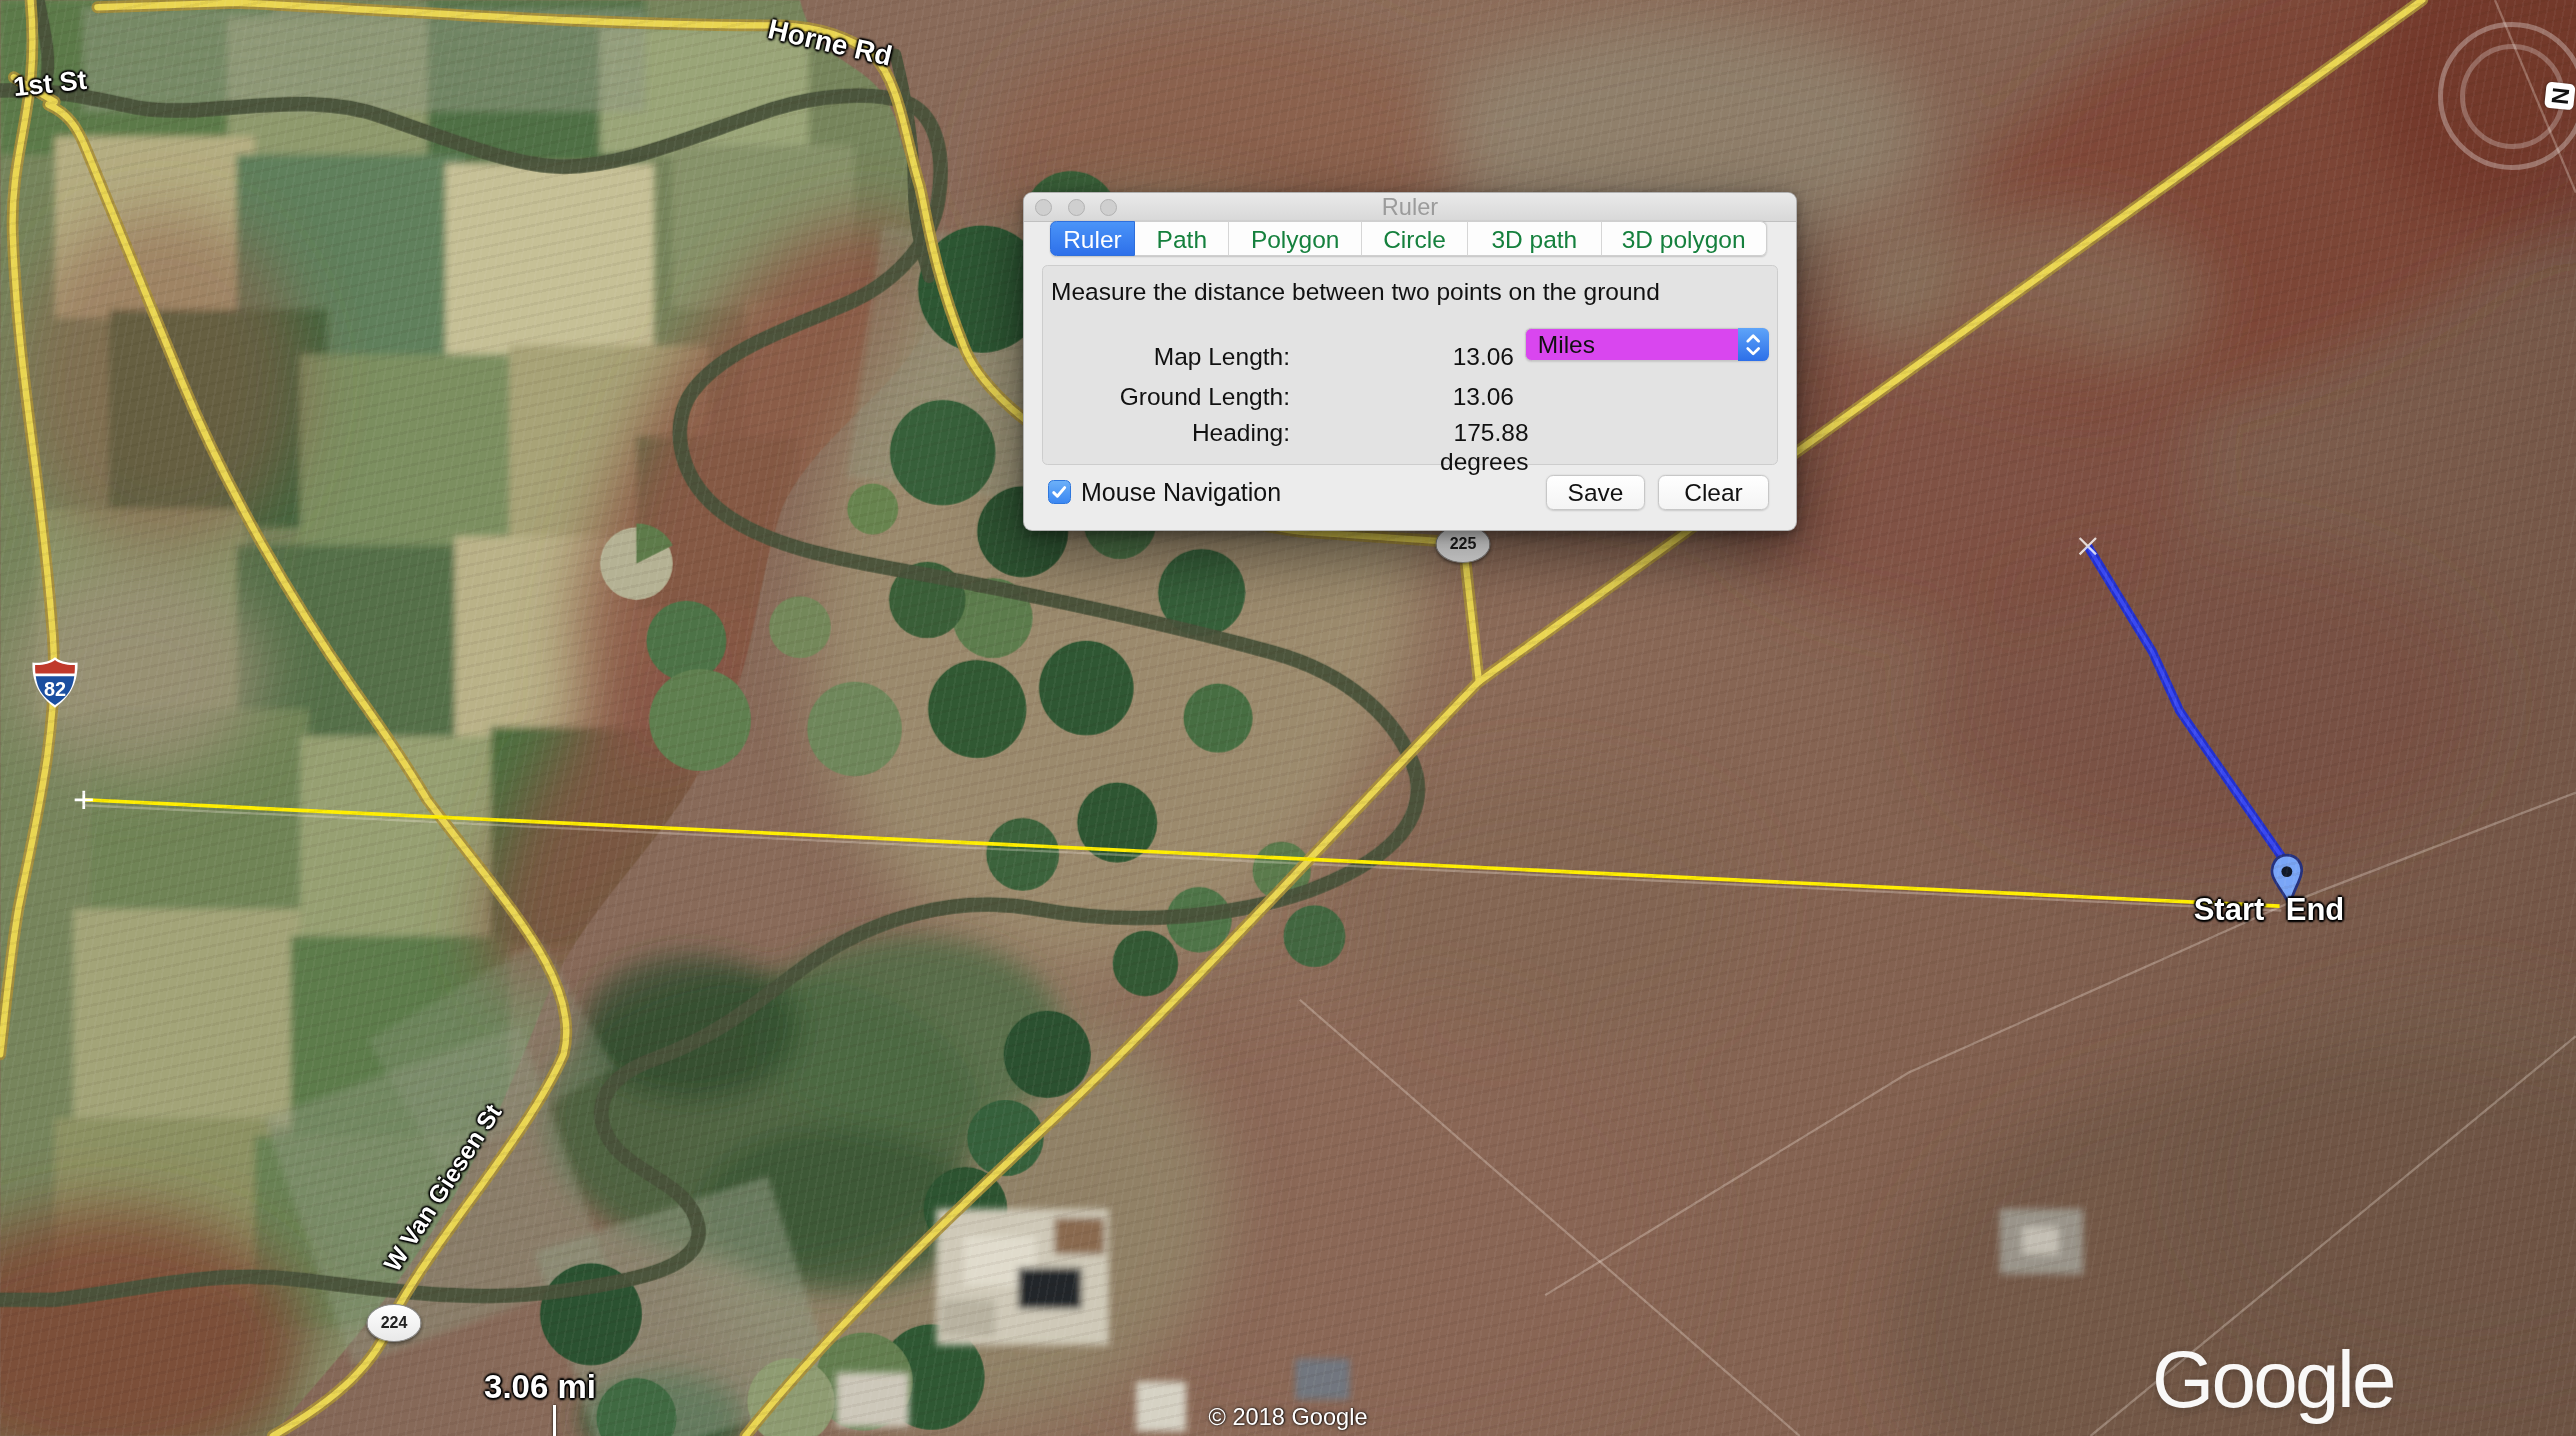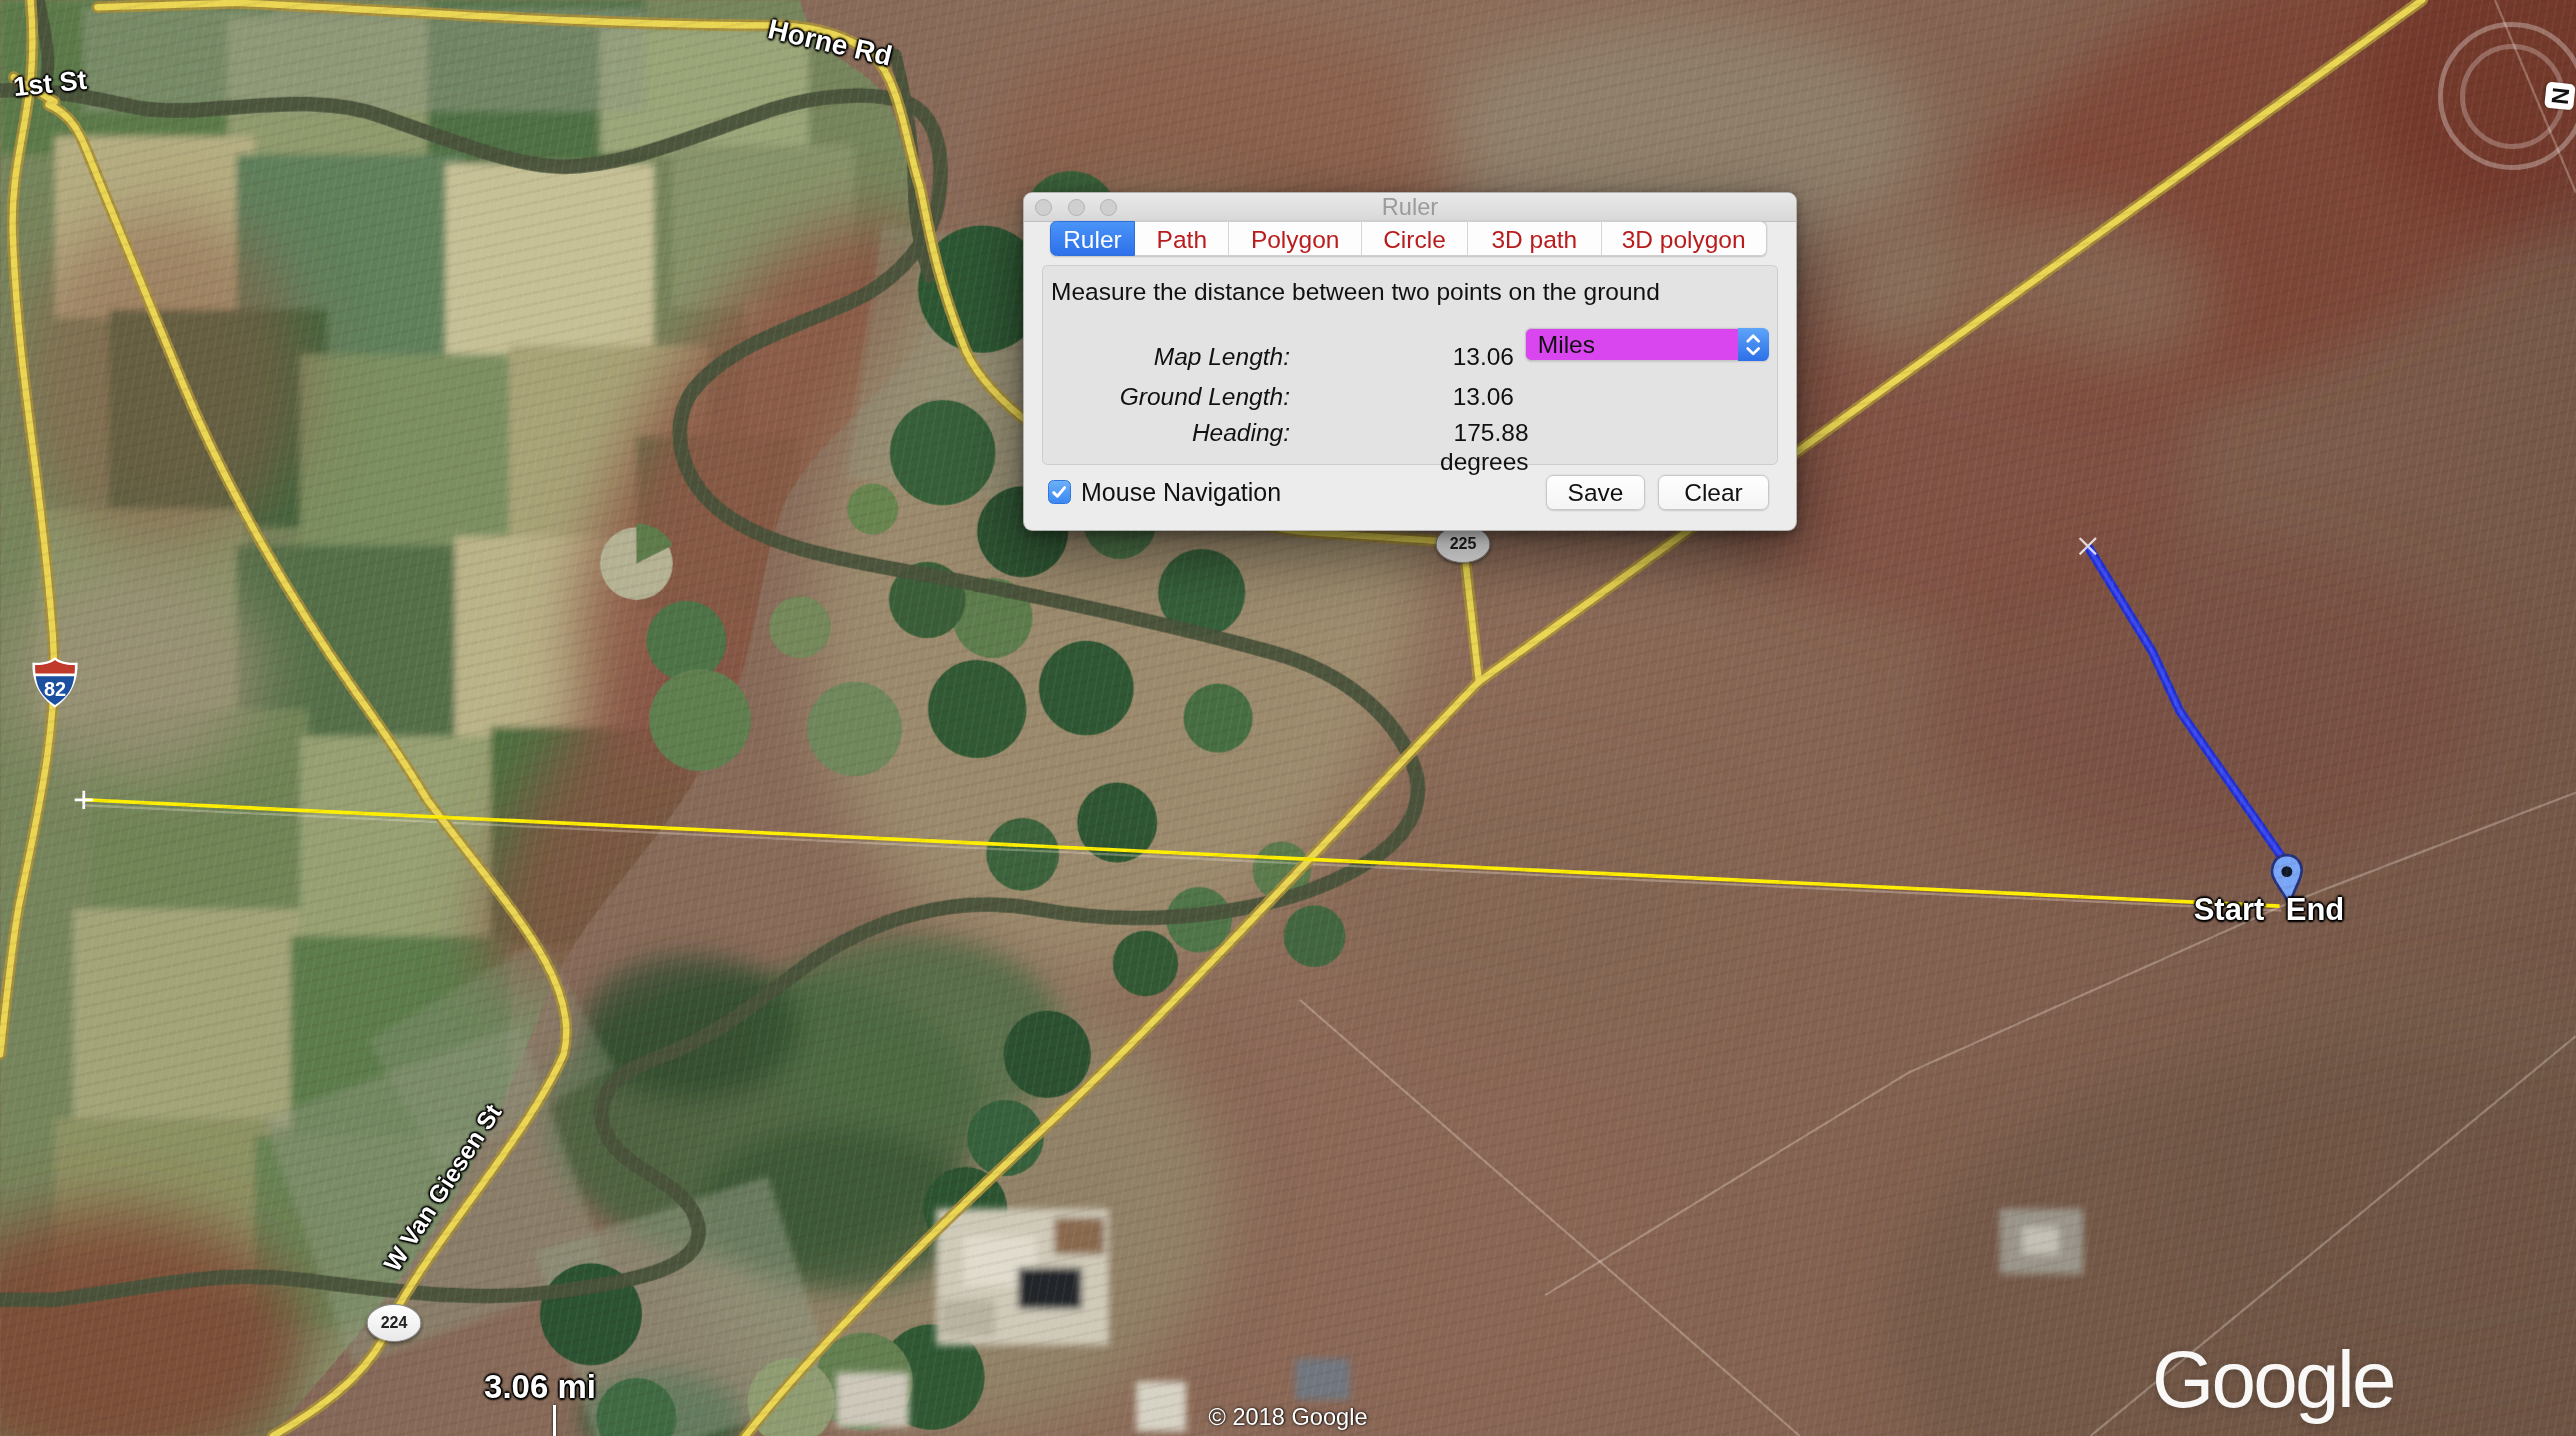--- a/index.html
+++ b/index.html
@@ -50,33 +50,33 @@
   .titlebar{position:absolute;left:0;top:0;right:0;height:28px;border-radius:9px 9px 0 0;
     background:linear-gradient(#e9e9e9,#d8d8d8);border-bottom:0.9px solid #c0c0c0;}
   .titlebar .title{display:block;text-align:center;line-height:28px;font-size:23.6px;color:#9b9b9b;}
   .tl{position:absolute;top:5.5px;width:17.3px;height:17.3px;border-radius:50%;
     background:#cfcfcf;border:0.9px solid #b2b2b2;box-sizing:border-box;}
   .tl.b1{left:11px;} .tl.b2{left:44px;} .tl.b3{left:76px;}
 
   .tabstrip{position:absolute;left:25.5px;top:28px;width:717px;height:35px;display:flex;
     border-radius:6.4px;box-shadow:0 0.9px 1.8px rgba(0,0,0,.18);}
   .tab{background:#fdfdfd;border-top:0.9px solid #cfcfcf;border-bottom:0.9px solid #cfcfcf;
-    border-right:0.9px solid #d6d6d6;color:#b91c1c;text-align:center;line-height:35px;
+    border-right:0.9px solid #d6d6d6;color:#15803d;text-align:center;line-height:35px;
     font-size:24.5px;box-sizing:border-box;}
   .tab:first-child{border-left:0.9px solid #cfcfcf;border-radius:6.4px 0 0 6.4px;}
   .tab:last-child{border-radius:0 6.4px 6.4px 0;border-right:0.9px solid #cfcfcf;}
   .tab.selected{background:linear-gradient(#4a94f8,#2e70ea);color:#fff;border-color:#2e6fdc;}
   .t-line{width:86px;} .t-path{width:94px;} .t-polygon{width:133px;}
   .t-circle{width:106px;} .t-3dpath{width:134px;} .t-3dpolygon{width:165px;}
 
   .groupbox{position:absolute;left:18px;top:72px;width:734px;height:198px;
     background:#e3e3e3;border:0.9px solid #cdcdcd;border-radius:5.5px;}
   .measure-text{position:absolute;left:27px;top:85px;font-size:24.5px;color:#111;}
   .frow{position:absolute;left:0;height:29px;line-height:29px;}
-  .frow .flabel{position:absolute;left:0;width:266px;text-align:right;font-style:italic;}
+  .frow .flabel{position:absolute;left:0;width:266px;text-align:right;}
   .frow .fvalue{position:absolute;left:266px;width:224px;text-align:right;}
   .frow.r1{top:149px;} .frow.r2{top:189px;} .frow.r3{top:225px;}
   .frow.r3 .fvalue{left:416px;width:auto;text-align:right;}
 
   .dropdown{position:absolute;left:501px;top:135px;width:244px;height:33px;
     background:#d946ef;border:0.9px solid #c6c6c6;border-radius:6.4px;box-sizing:border-box;
     box-shadow:0 0.9px 1.8px rgba(0,0,0,.12);}
   .dropdown .dval{position:absolute;left:11.8px;top:0;line-height:31px;font-size:24.5px;color:#111;}
   .stepper{position:absolute;right:-0.9px;top:-0.9px;width:31px;height:33px;border-radius:0 6.4px 6.4px 0;
     background:linear-gradient(#5ea4f9,#2d6fe8);display:flex;flex-direction:column;

